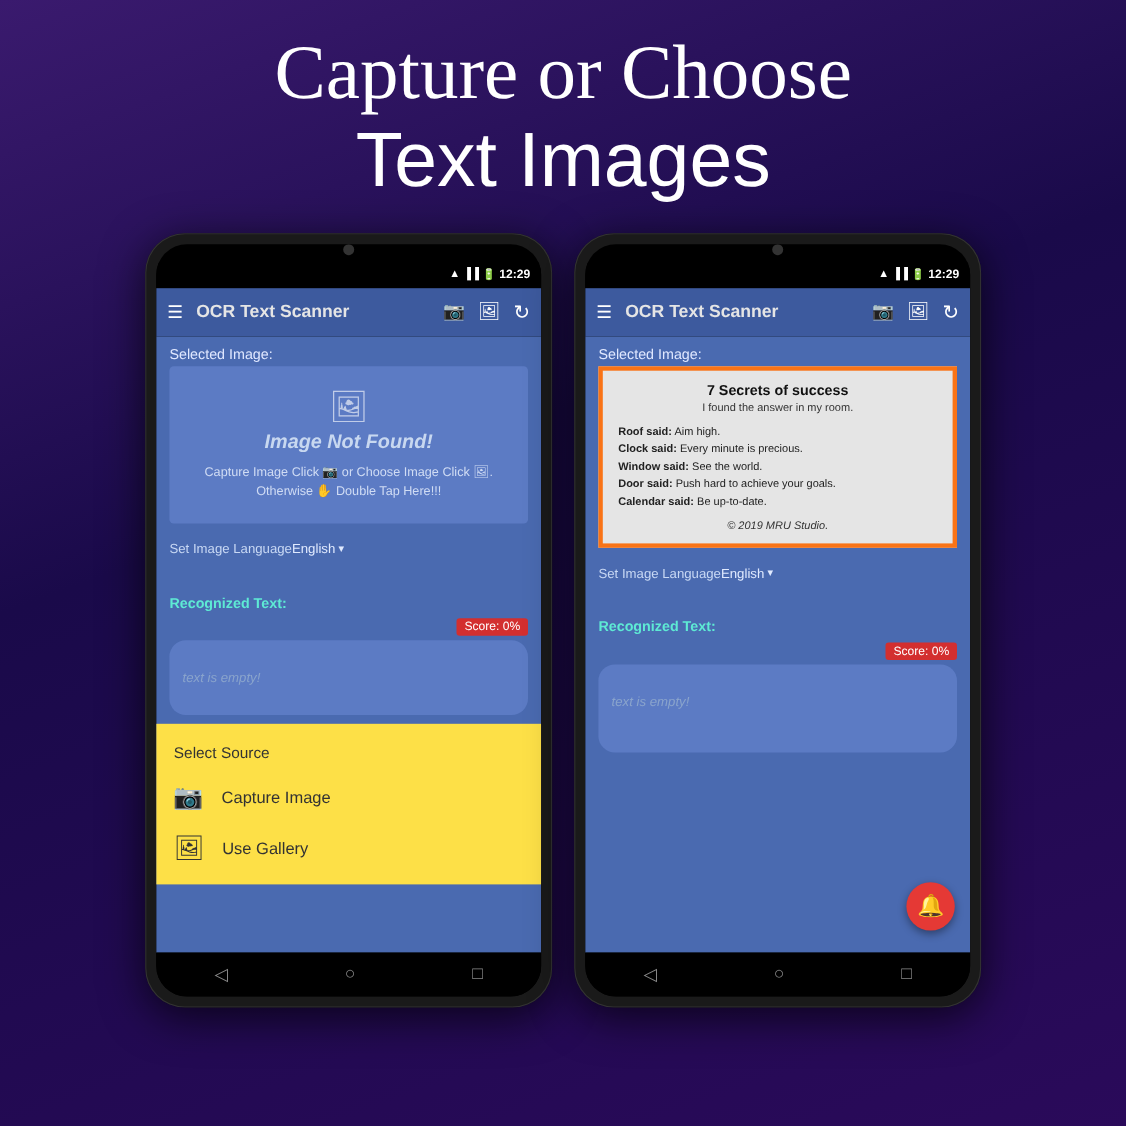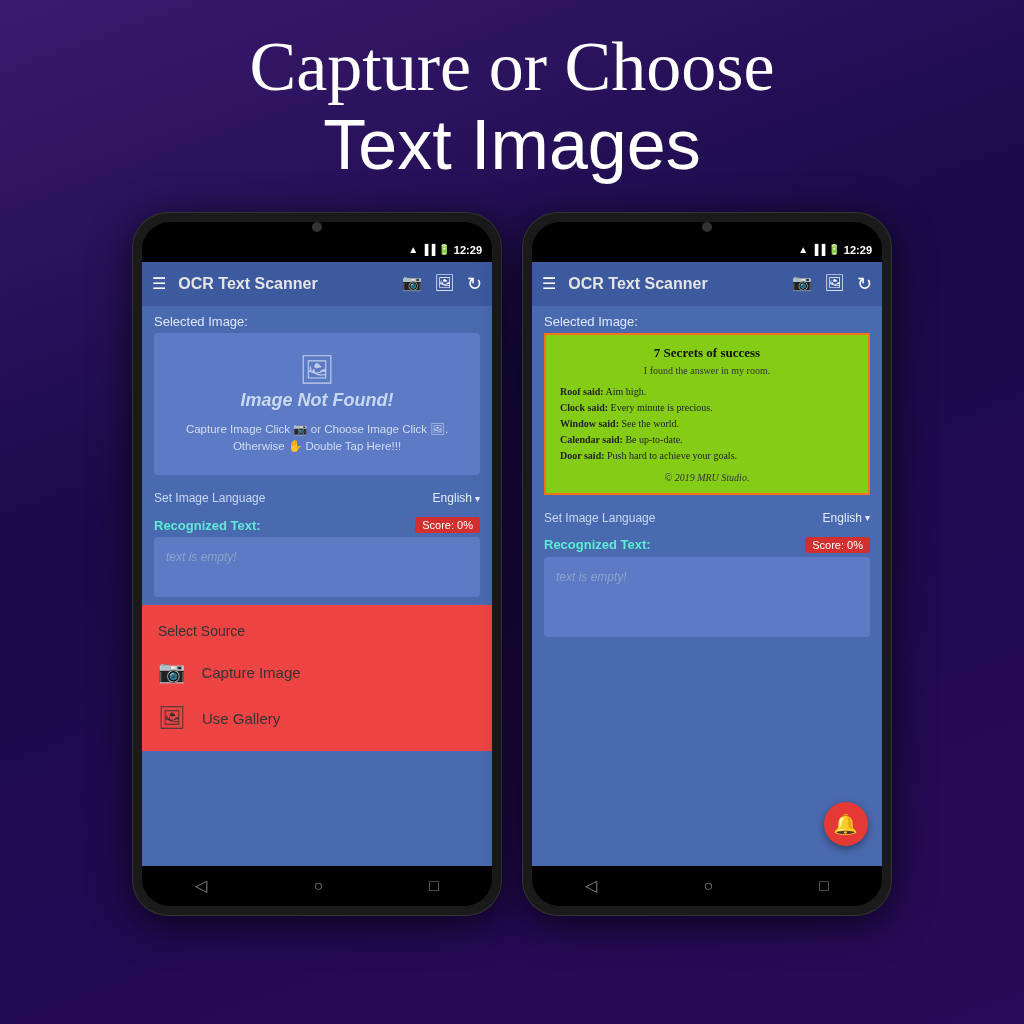--- a/index.html
+++ b/index.html
@@ -148,25 +148,25 @@
       color: #d0dcf4;
       font-family: Arial, sans-serif;
       font-size: 11.5px;
       text-align: center;
       margin-top: 10px;
       line-height: 1.5;
     }
 
     
     .ocr-image-content {
-      background: #84cc16;
-      border: 2px solid #f97316;
+      background: #e5e5e5;
+      border: 4px solid #f97316;
       padding: 10px 14px;
       width: 100%;
-      font-family: Liberation Serif, serif;
+      font-family: Liberation Sans, sans-serif;
     }
 
     .ocr-image-content .title-line {
       font-size: 13px;
       font-weight: 700;
       color: #111;
       margin-bottom: 4px;
     }
 
     .ocr-image-content .subtitle-line {
@@ -190,21 +190,20 @@
       font-size: 10px;
       color: #333;
       font-style: italic;
       text-align: center;
       margin-top: 8px;
     }
 
     
     .lang-row {
       display: flex;
-      justify-content: space-between;
       align-items: center;
       padding: 8px 12px;
     }
 
     .lang-label {
       color: #c8d8f4;
       font-family: Arial, sans-serif;
       font-size: 12px;
     }
 
@@ -236,40 +235,41 @@
       font-weight: 600;
     }
 
     .score-badge {
       background: #d32f2f;
       color: #fff;
       font-family: Arial, sans-serif;
       font-size: 11px;
       padding: 2px 7px;
       border-radius: 3px;
+      margin-top: 44px;
     }
 
     .text-area {
       background: #5c7bc4;
       margin: 0 12px 8px;
-      border-radius: 4px;
-      padding: 10px 12px;
+      border-radius: 15px;
+      padding: 25px 12px;
       min-height: 60px;
     }
 
     .text-area-placeholder {
       color: #8aa4cc;
       font-family: Arial, sans-serif;
       font-size: 12px;
       font-style: italic;
     }
 
     
     .bottom-sheet {
-      background: #ef4444;
+      background: #fde047;
       border-radius: 0;
       padding: 10px 0;
       position: relative;
       margin-top: auto;
     }
 
     .bottom-sheet-title {
       color: #333;
       font-family: Arial, sans-serif;
       font-size: 14px;
@@ -449,22 +449,22 @@
         <div class="section-label">Selected Image:</div>
 
         <div class="image-area" style="padding:0; background:#fff;">
           <div class="ocr-image-content">
             <div class="title-line" style="text-align:center;">7  Secrets  of  success</div>
             <div class="subtitle-line">I found the answer in my room.</div>
             <div>
               <div class="quote-line"><strong>Roof said:</strong> Aim high.</div>
               <div class="quote-line"><strong>Clock said:</strong> Every minute is precious.</div>
               <div class="quote-line"><strong>Window said:</strong> See the world.</div>
+              <div class="quote-line"><strong>Door said:</strong> Push hard to achieve your goals.</div>
               <div class="quote-line"><strong>Calendar said:</strong> Be up-to-date.</div>
-              <div class="quote-line"><strong>Door said:</strong> Push hard to achieve your goals.</div>
             </div>
             <div class="copyright">© 2019 MRU Studio.</div>
           </div>
         </div>
 
         <div class="lang-row">
           <span class="lang-label">Set Image Language</span>
           <div class="lang-dropdown">
             <span>English</span>
             <span class="arrow">▾</span>

